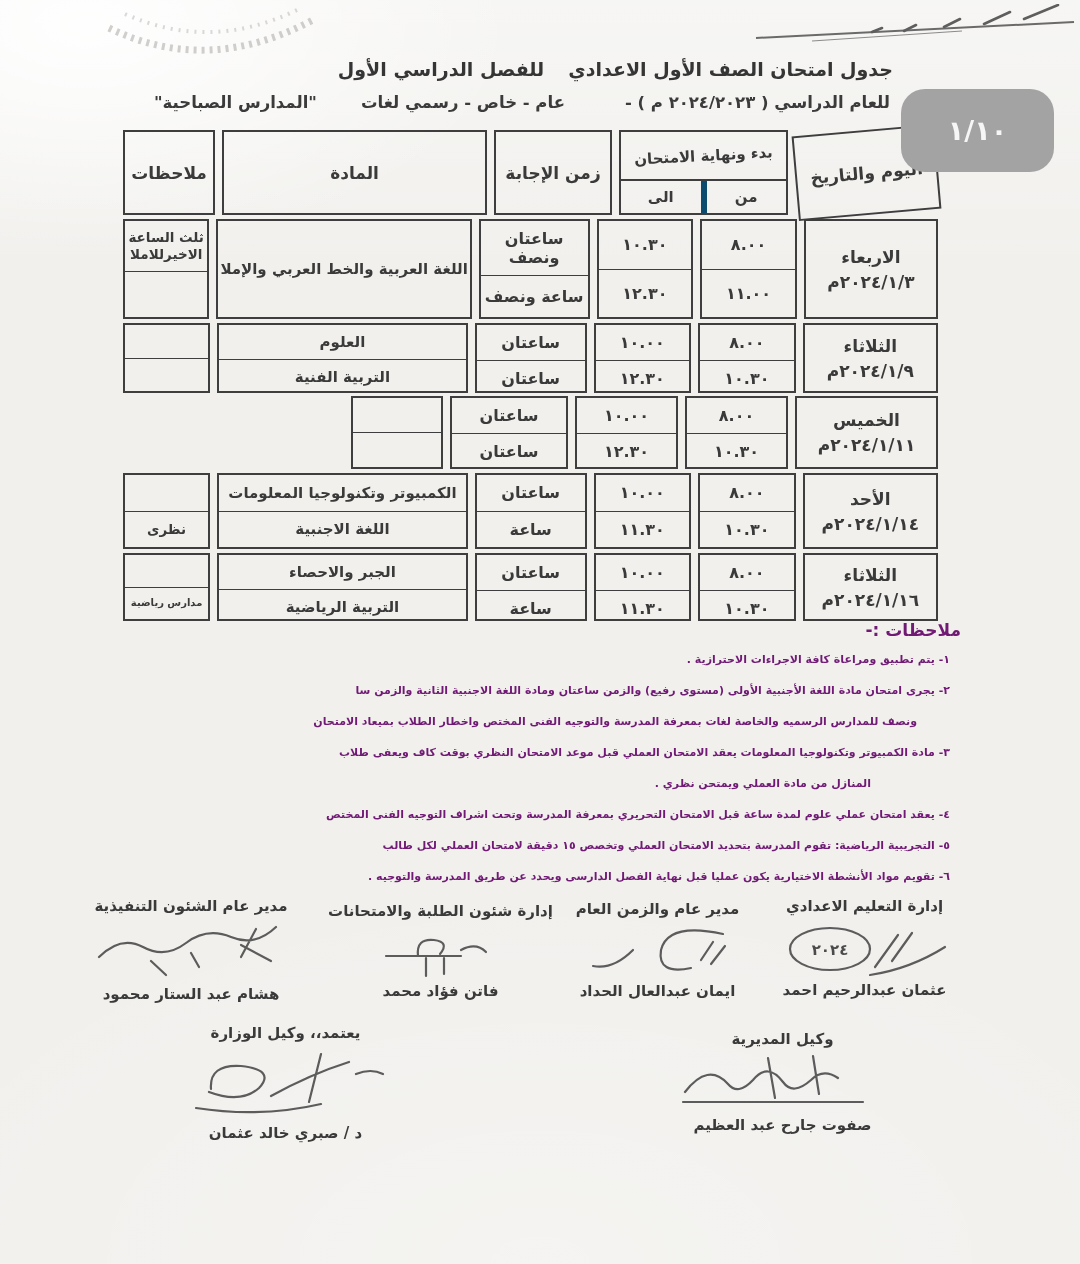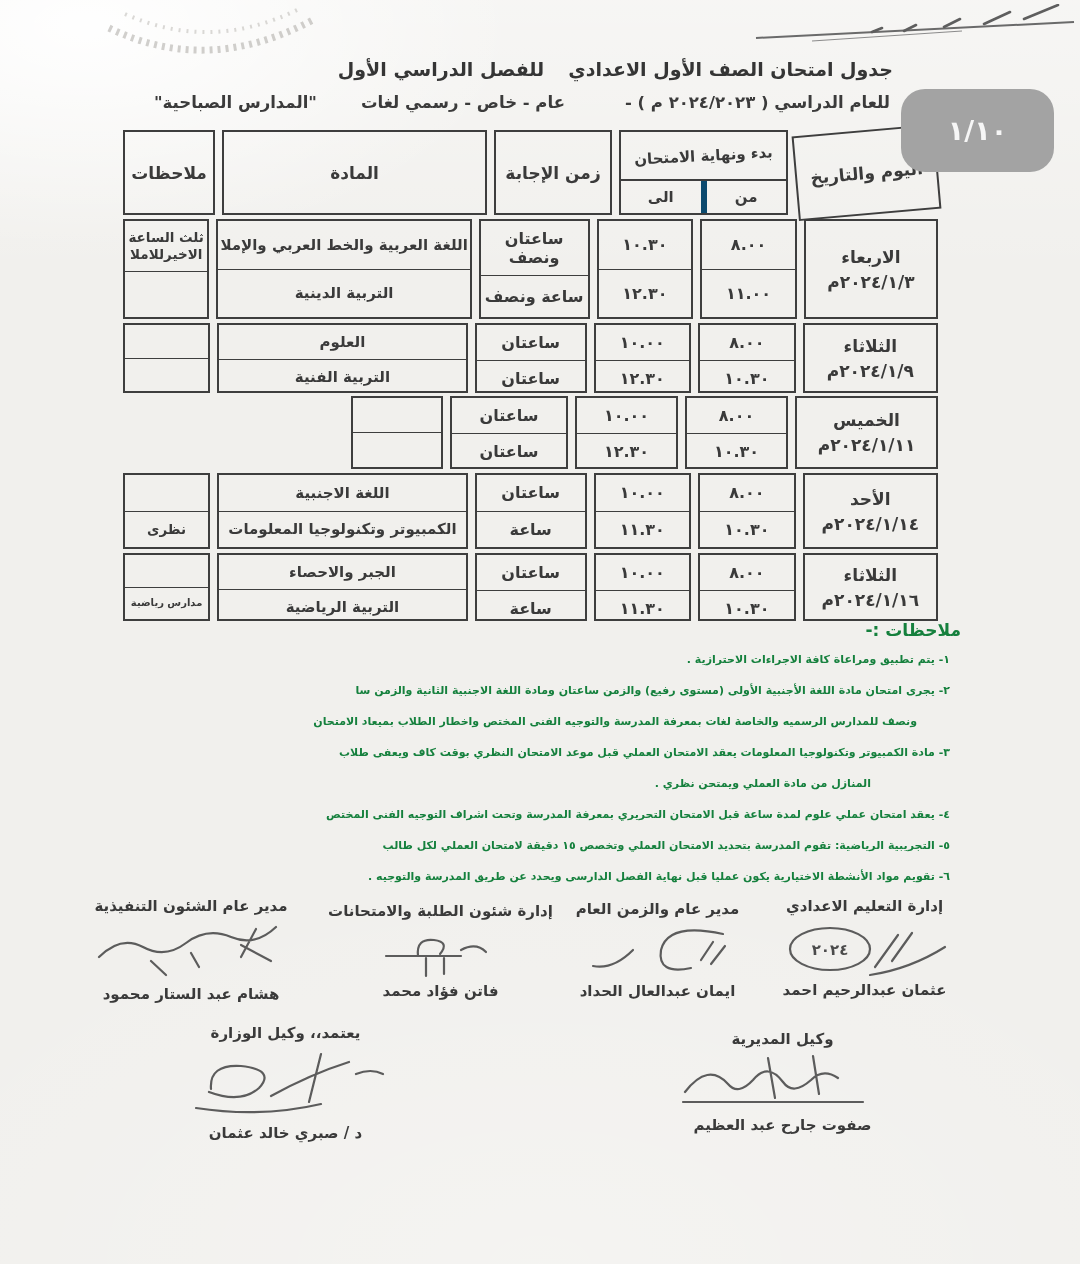--- a/index.html
+++ b/index.html
@@ -55,21 +55,21 @@
   .split{display:flex;flex-direction:column}
   .half{flex:1;display:flex;align-items:center;justify-content:center;font-weight:bold;text-align:center;padding:8px 2px;box-sizing:border-box}
   .half+.half{border-top:1.8px solid #3e3e3e}
   .subj{font-size:15px;white-space:nowrap}
   .dur{font-size:16px}
   .time{font-size:16px;letter-spacing:.5px}
   .note-txt{font-size:13.5px;line-height:1.25}
   .note-txt.xs{font-size:10px;white-space:nowrap}
 
   
-  .notes{position:absolute;right:117px;top:616px;width:876px;direction:rtl;font-weight:bold;color:#15803d;z-index:1}
+  .notes{position:absolute;right:117px;top:616px;width:876px;direction:rtl;font-weight:bold;color:#701a75;z-index:1}
   .notes h3{margin:0;padding-right:2px;font-size:17px;line-height:28px}
   .notes p{margin:0;font-size:11px;line-height:31px;padding-right:13px;white-space:nowrap;overflow:hidden}
   .notes p.ind-a{padding-right:46px}
   .notes p.ind-b{padding-right:92px}
   .notes p.ind-c{padding-right:84px}
 
   
   .sig{position:absolute;display:flex;flex-direction:column;align-items:center;font-weight:bold;color:#3a3a3a;z-index:1}
   .sig .t{font-size:15px;white-space:nowrap}
   .sig .n{font-size:15px;white-space:nowrap}
@@ -144,21 +144,20 @@
     <div class="cell c-t split">
       <div class="half time">١٠.٣٠</div>
       <div class="half time">١٢.٣٠</div>
     </div>
     <div class="cell c-dur split">
       <div class="half dur">ساعتان ونصف</div>
       <div class="half dur">ساعة ونصف</div>
     </div>
     <div class="cell c-subj split">
       <div class="half subj">اللغة العربية والخط العربي والإملا</div>
-      <div class="half subj">التربية الدينية</div>
     </div>
     <div class="cell c-note split">
       <div class="half note-txt">ثلث الساعة الاخيرللاملا</div>
       <div class="half note-txt"></div>
     </div>
   </div>
 
   <div class="tgroup" style="top:193px;height:70px">
     <div class="cell c-day day-cell">
       <div class="day-name">الثلاثاء</div>
@@ -220,22 +219,22 @@
     </div>
     <div class="cell c-t split">
       <div class="half time">١٠.٠٠</div>
       <div class="half time">١١.٣٠</div>
     </div>
     <div class="cell c-dur split">
       <div class="half dur">ساعتان</div>
       <div class="half dur">ساعة</div>
     </div>
     <div class="cell c-subj split">
+      <div class="half subj">الكمبيوتر وتكنولوجيا المعلومات</div>
       <div class="half subj">اللغة الاجنبية</div>
-      <div class="half subj">الكمبيوتر وتكنولوجيا المعلومات</div>
     </div>
     <div class="cell c-note split">
       <div class="half note-txt"></div>
       <div class="half note-txt">نظرى</div>
     </div>
   </div>
 
   <div class="tgroup" style="top:423px;height:68px">
     <div class="cell c-day day-cell">
       <div class="day-name">الثلاثاء</div>

